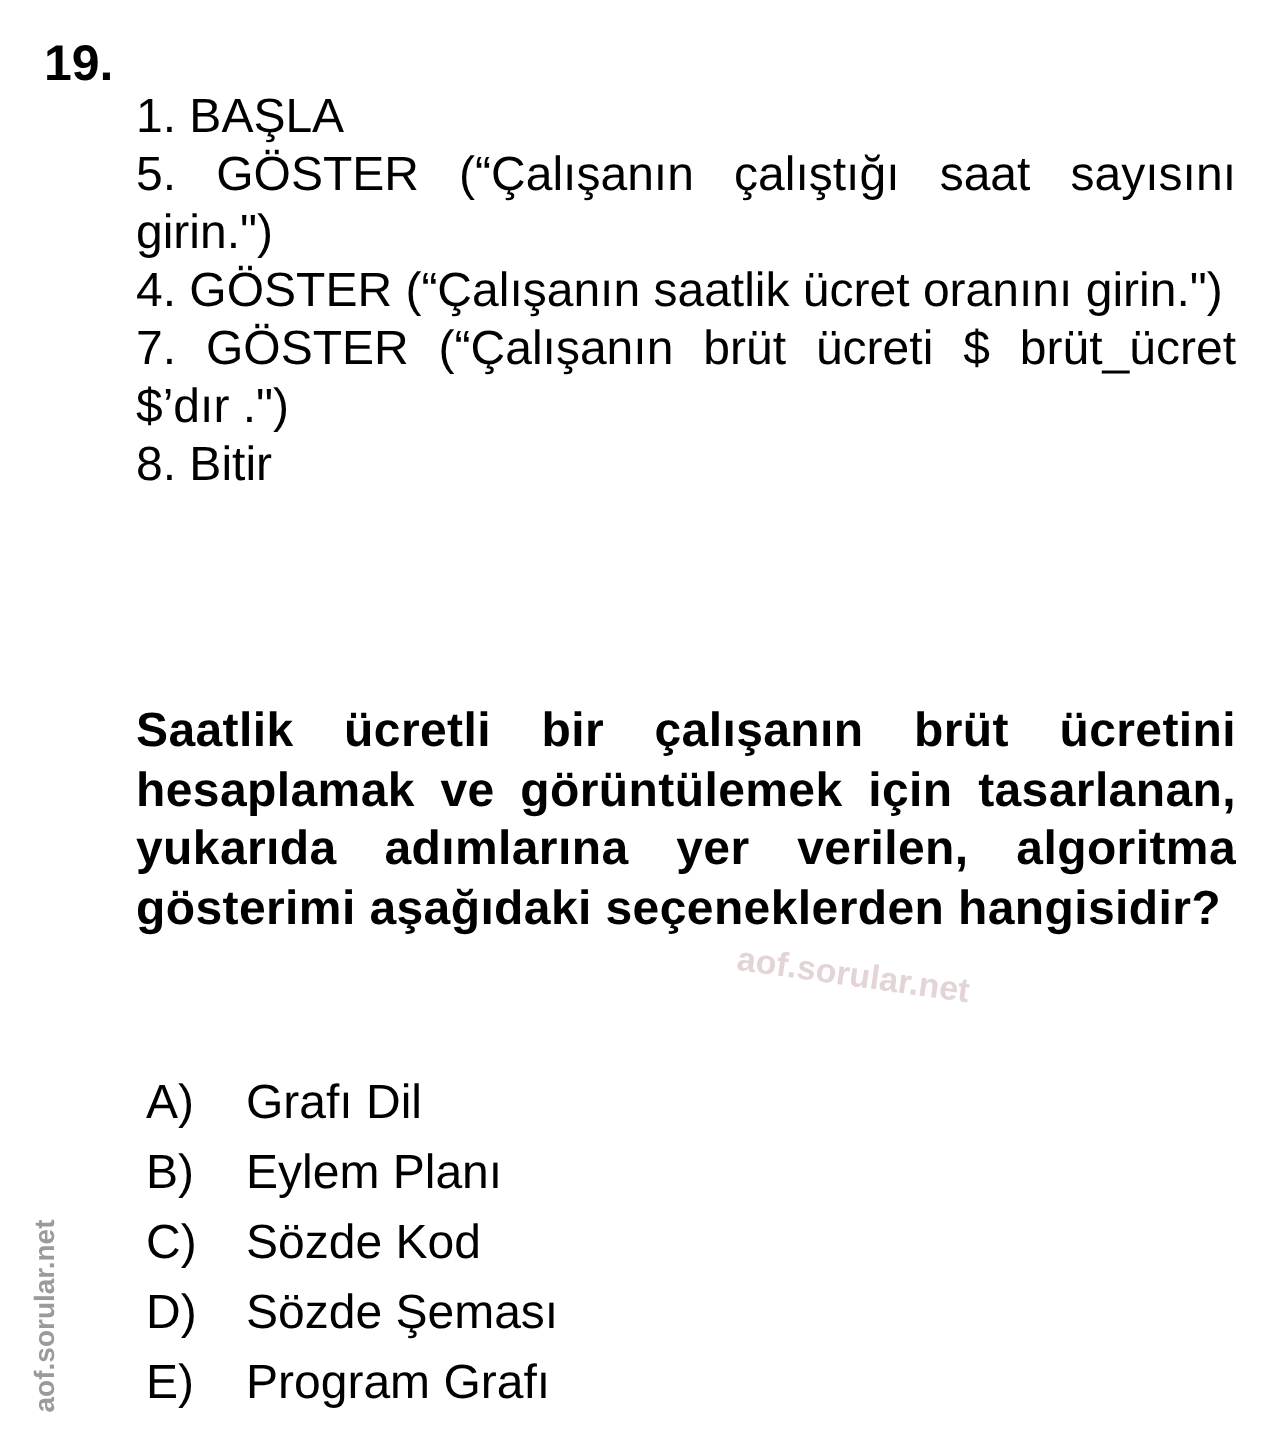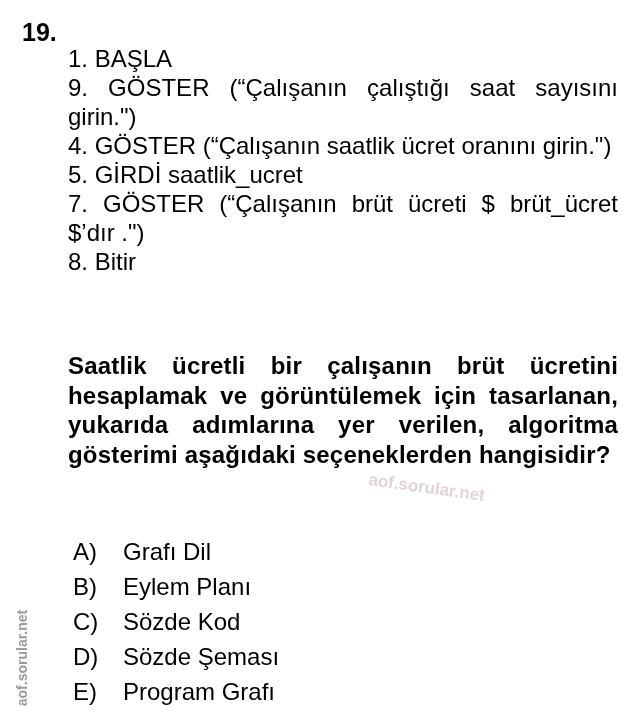--- a/index.html
+++ b/index.html
@@ -92,23 +92,22 @@
       text-align: center;
     }
   </style>
 </head>
 <body>
 
 <div class="qnum">19.</div>
 
 <div class="steps">
   <p class="step">1. BAŞLA</p>
-  <p class="step">9. GÖSTER (“Çalışanın çalıştığı saat sayısını girin.")</p>
+  <p class="step">5. GÖSTER (“Çalışanın çalıştığı saat sayısını girin.")</p>
   <p class="step">4. GÖSTER (“Çalışanın saatlik ücret oranını girin.")</p>
-  <p class="step">5. GİRDİ saatlik_ucret</p>
   <p class="step">7. GÖSTER (“Çalışanın brüt ücreti $ brüt_ücret $’dır .")</p>
   <p class="step">8. Bitir</p>
 </div>
 
 <div class="question">Saatlik ücretli bir çalışanın brüt ücretini hesaplamak ve görüntülemek için tasarlanan, yukarıda adımlarına yer verilen, algoritma gösterimi aşağıdaki seçeneklerden hangisidir?</div>
 
 <div class="options">
   <div class="option">
     <span class="option-letter">A)</span>
     <span class="option-text">Grafı Dil</span>

